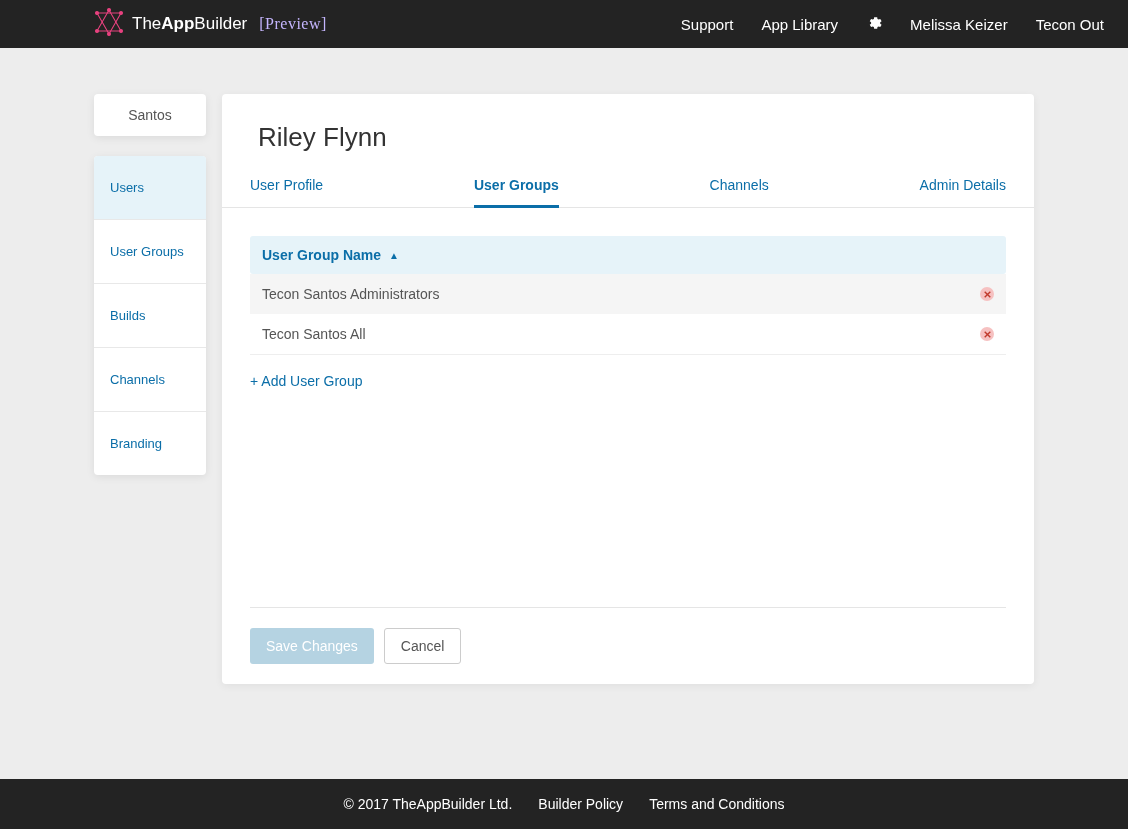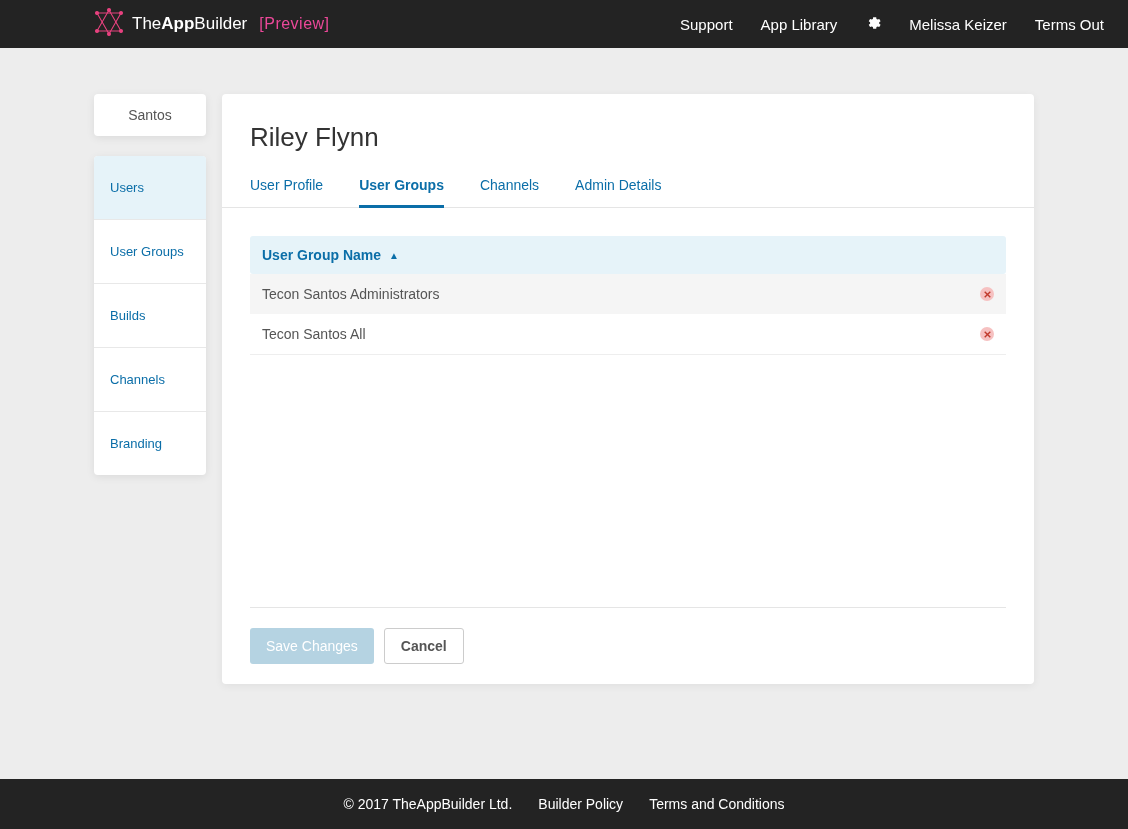--- a/index.html
+++ b/index.html
@@ -31,22 +31,22 @@
       height: 30px;
     }
     .logo-text {
       font-size: 17px;
       color: #fff;
     }
     .logo-text .bold {
       font-weight: 600;
     }
     .preview-tag {
-      font-family: Liberation Sans, sans-serif;
-      color: #ec4899;
+      font-family: Liberation Serif, serif;
+      color: #c4b5fd;
       font-size: 16px;
       letter-spacing: 0.5px;
       margin-left: 4px;
     }
     .topbar-right {
       display: flex;
       align-items: center;
       gap: 28px;
       font-size: 15px;
     }
@@ -103,32 +103,33 @@
     .content-card {
       flex: 1;
       background: #fff;
       border-radius: 4px;
       box-shadow: 0 2px 8px rgba(0,0,0,0.06);
       min-height: 590px;
       display: flex;
       flex-direction: column;
     }
     .content-header {
-      padding: 28px 28px 12px;
+      padding: 28px 36px 12px;
     }
     .page-title {
       font-size: 26px;
       font-weight: 400;
       color: #333;
     }
     .tabs {
       display: flex;
       gap: 36px;
       padding: 0 28px;
       border-bottom: 1px solid #e5e5e5;
+      justify-content: space-between;
     }
     .tab {
       padding: 12px 0 14px;
       font-size: 14px;
       color: #0b6ea8;
       cursor: pointer;
       position: relative;
     }
     .tab.active {
       font-weight: 700;
@@ -217,21 +218,20 @@
       cursor: pointer;
     }
     .btn-secondary {
       background: #fff;
       color: #555;
       border: 1px solid #ccc;
       border-radius: 3px;
       padding: 9px 16px;
       font-size: 14px;
       cursor: pointer;
-      font-weight: bold;
     }
     .last-updated {
       font-size: 11px;
       color: #999;
       margin-top: 14px;
     }
     .footer {
       background: #232323;
       color: #fff;
       padding: 17px 0;
@@ -278,21 +278,21 @@
   </div>
   <div class="topbar-right">
     <a>Support</a>
     <a>App Library</a>
     <span class="gear-icon">
       <svg viewBox="0 0 24 24">
           <path d="M12,8a4,4 0 1,0 4,4A4,4 0 0,0 12,8Zm9.4,4a7.7,7.7 0 0,0-.1-1l2.1-1.6-2-3.5-2.5,1a7.5,7.5 0 0,0-1.7-1l-.4-2.7H12.2l-.4,2.7a7.5,7.5 0 0,0-1.7,1l-2.5-1-2,3.5L7.7,11a7.7,7.7 0 0,0-.1,1,7.7,7.7 0 0,0,.1,1l-2.1,1.6,2,3.5,2.5-1a7.5,7.5 0 0,0,1.7,1l.4,2.7h4.6l.4-2.7a7.5,7.5 0 0,0,1.7-1l2.5,1,2-3.5L21.3,13A7.7,7.7 0 0,0,21.4,12Z"></path>
         </svg>
     </span>
     <a>Melissa Keizer</a>
-    <a>Terms Out</a>
+    <a>Tecon Out</a>
   </div>
 </div>
 
 <div class="main-container">
 
   <div class="sidebar">
     <div class="sidebar-header">Santos</div>
     <div class="sidebar-nav">
       <div class="sidebar-item active">Users</div>
       <div class="sidebar-item">User Groups</div>
@@ -333,20 +333,21 @@
 
       <div class="table-row">
         <span>Tecon Santos All</span>
         <span class="remove-btn">
           <svg viewBox="0 0 10 10">
               <path d="M1,1 L9,9 M9,1 L1,9" stroke="#c0392b" stroke-width="2"></path>
             </svg>
         </span>
       </div>
 
+      <div class="add-link">+ Add User Group</div>
 
       <div class="spacer"></div>
 
       <div class="action-bar">
         <button class="btn-primary">Save Changes</button>
         <button class="btn-secondary">Cancel</button>
       </div>
     </div>
   </div>
 </div>

